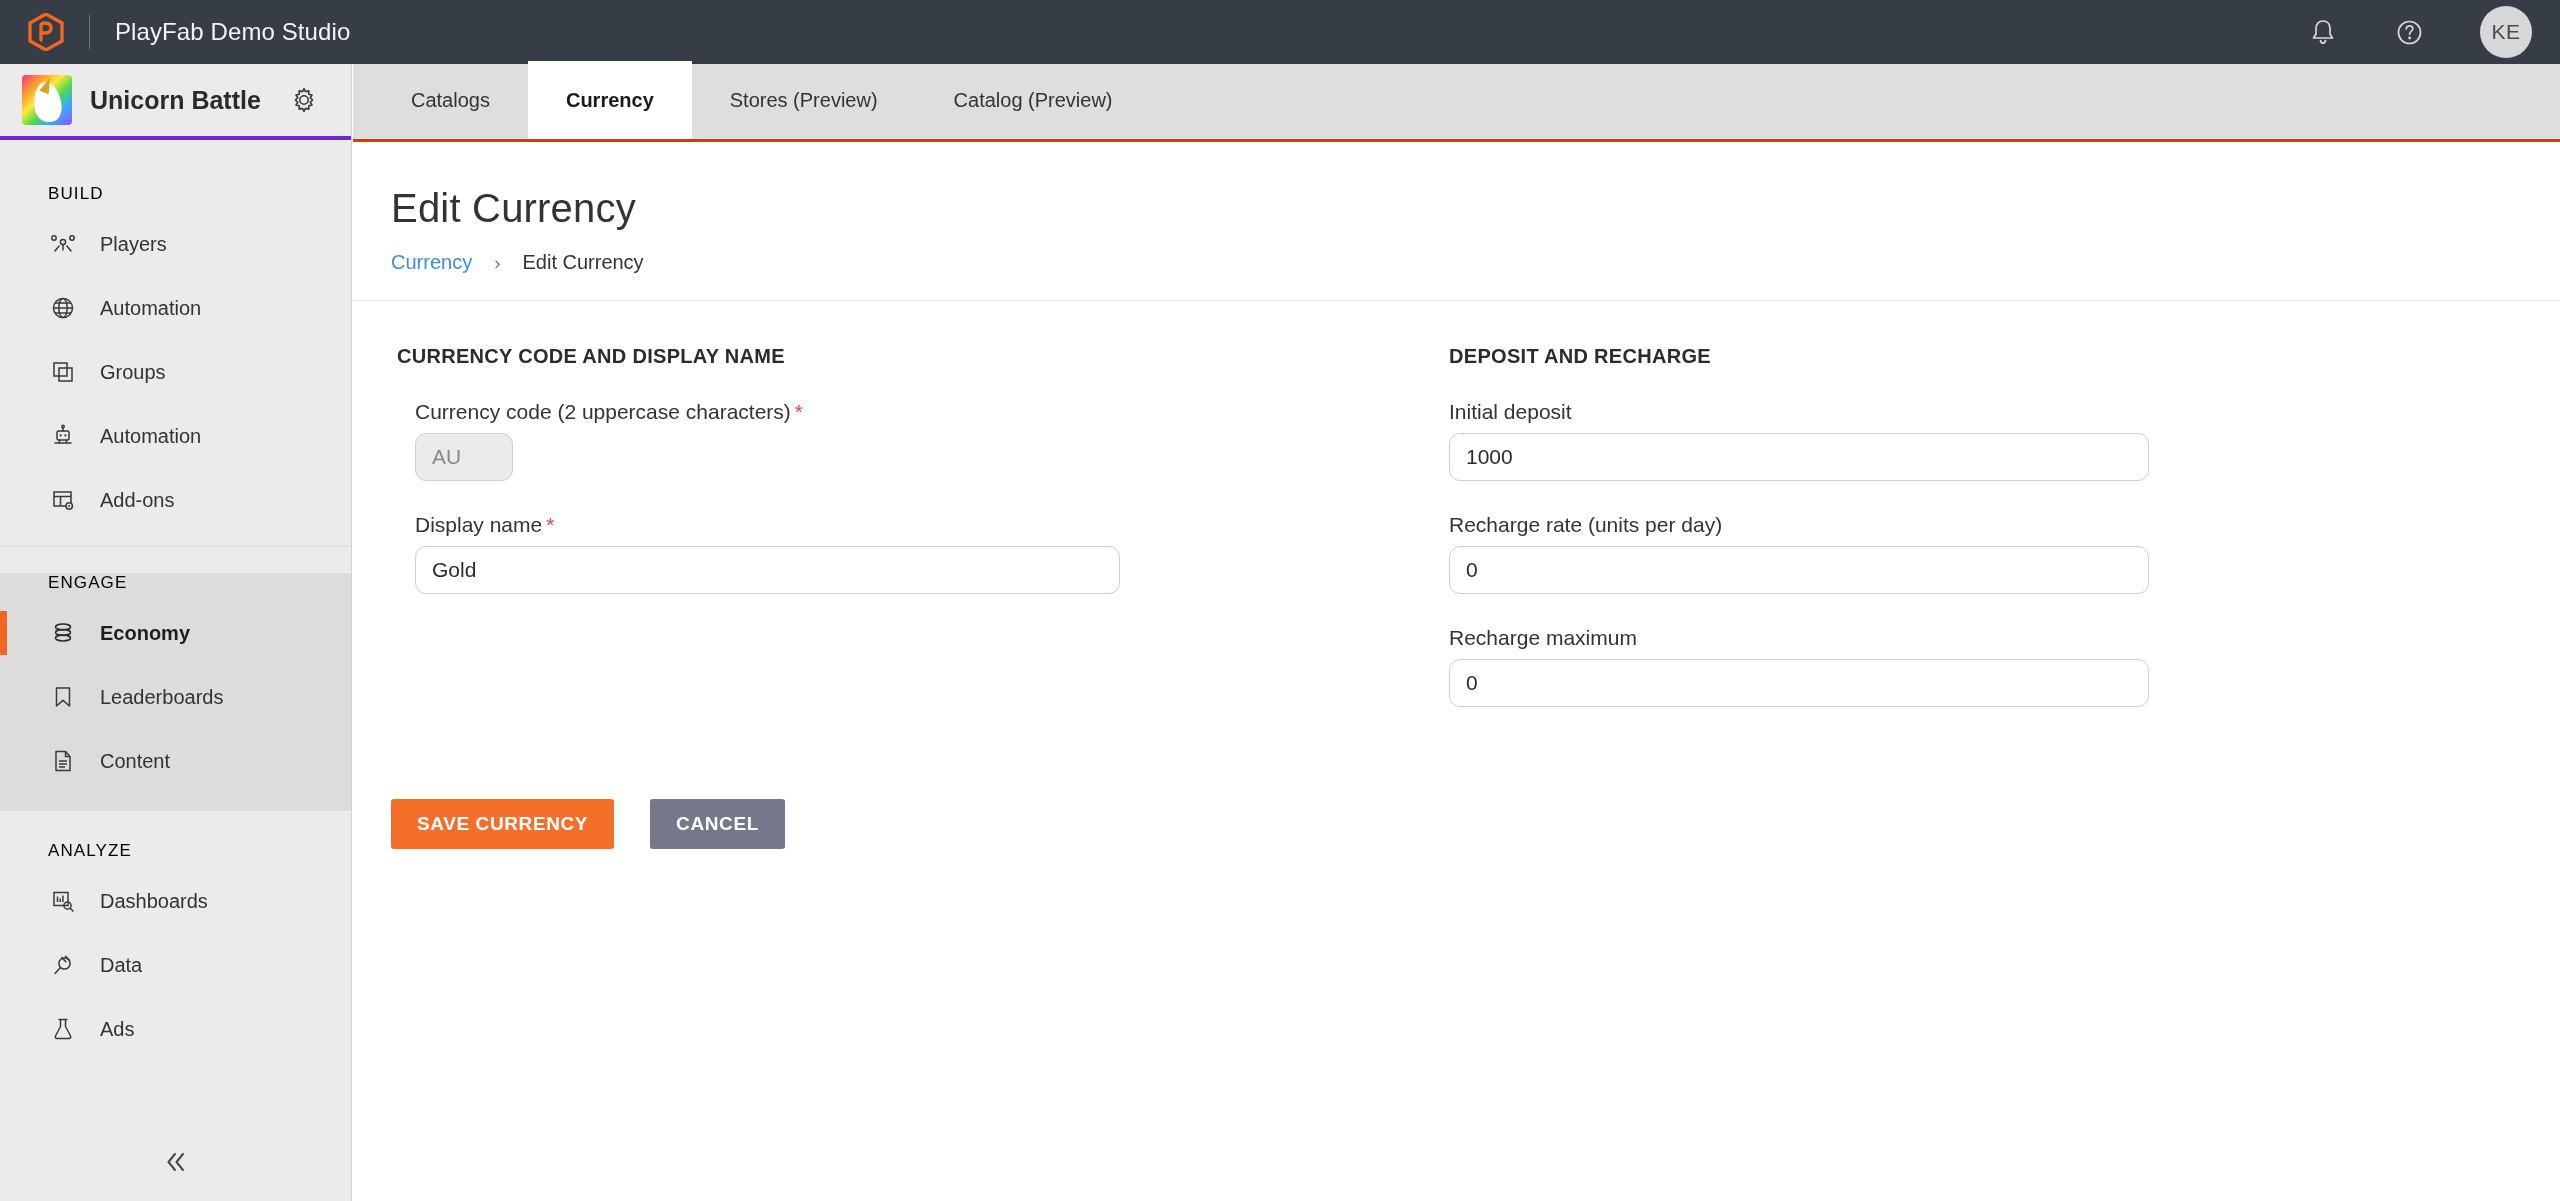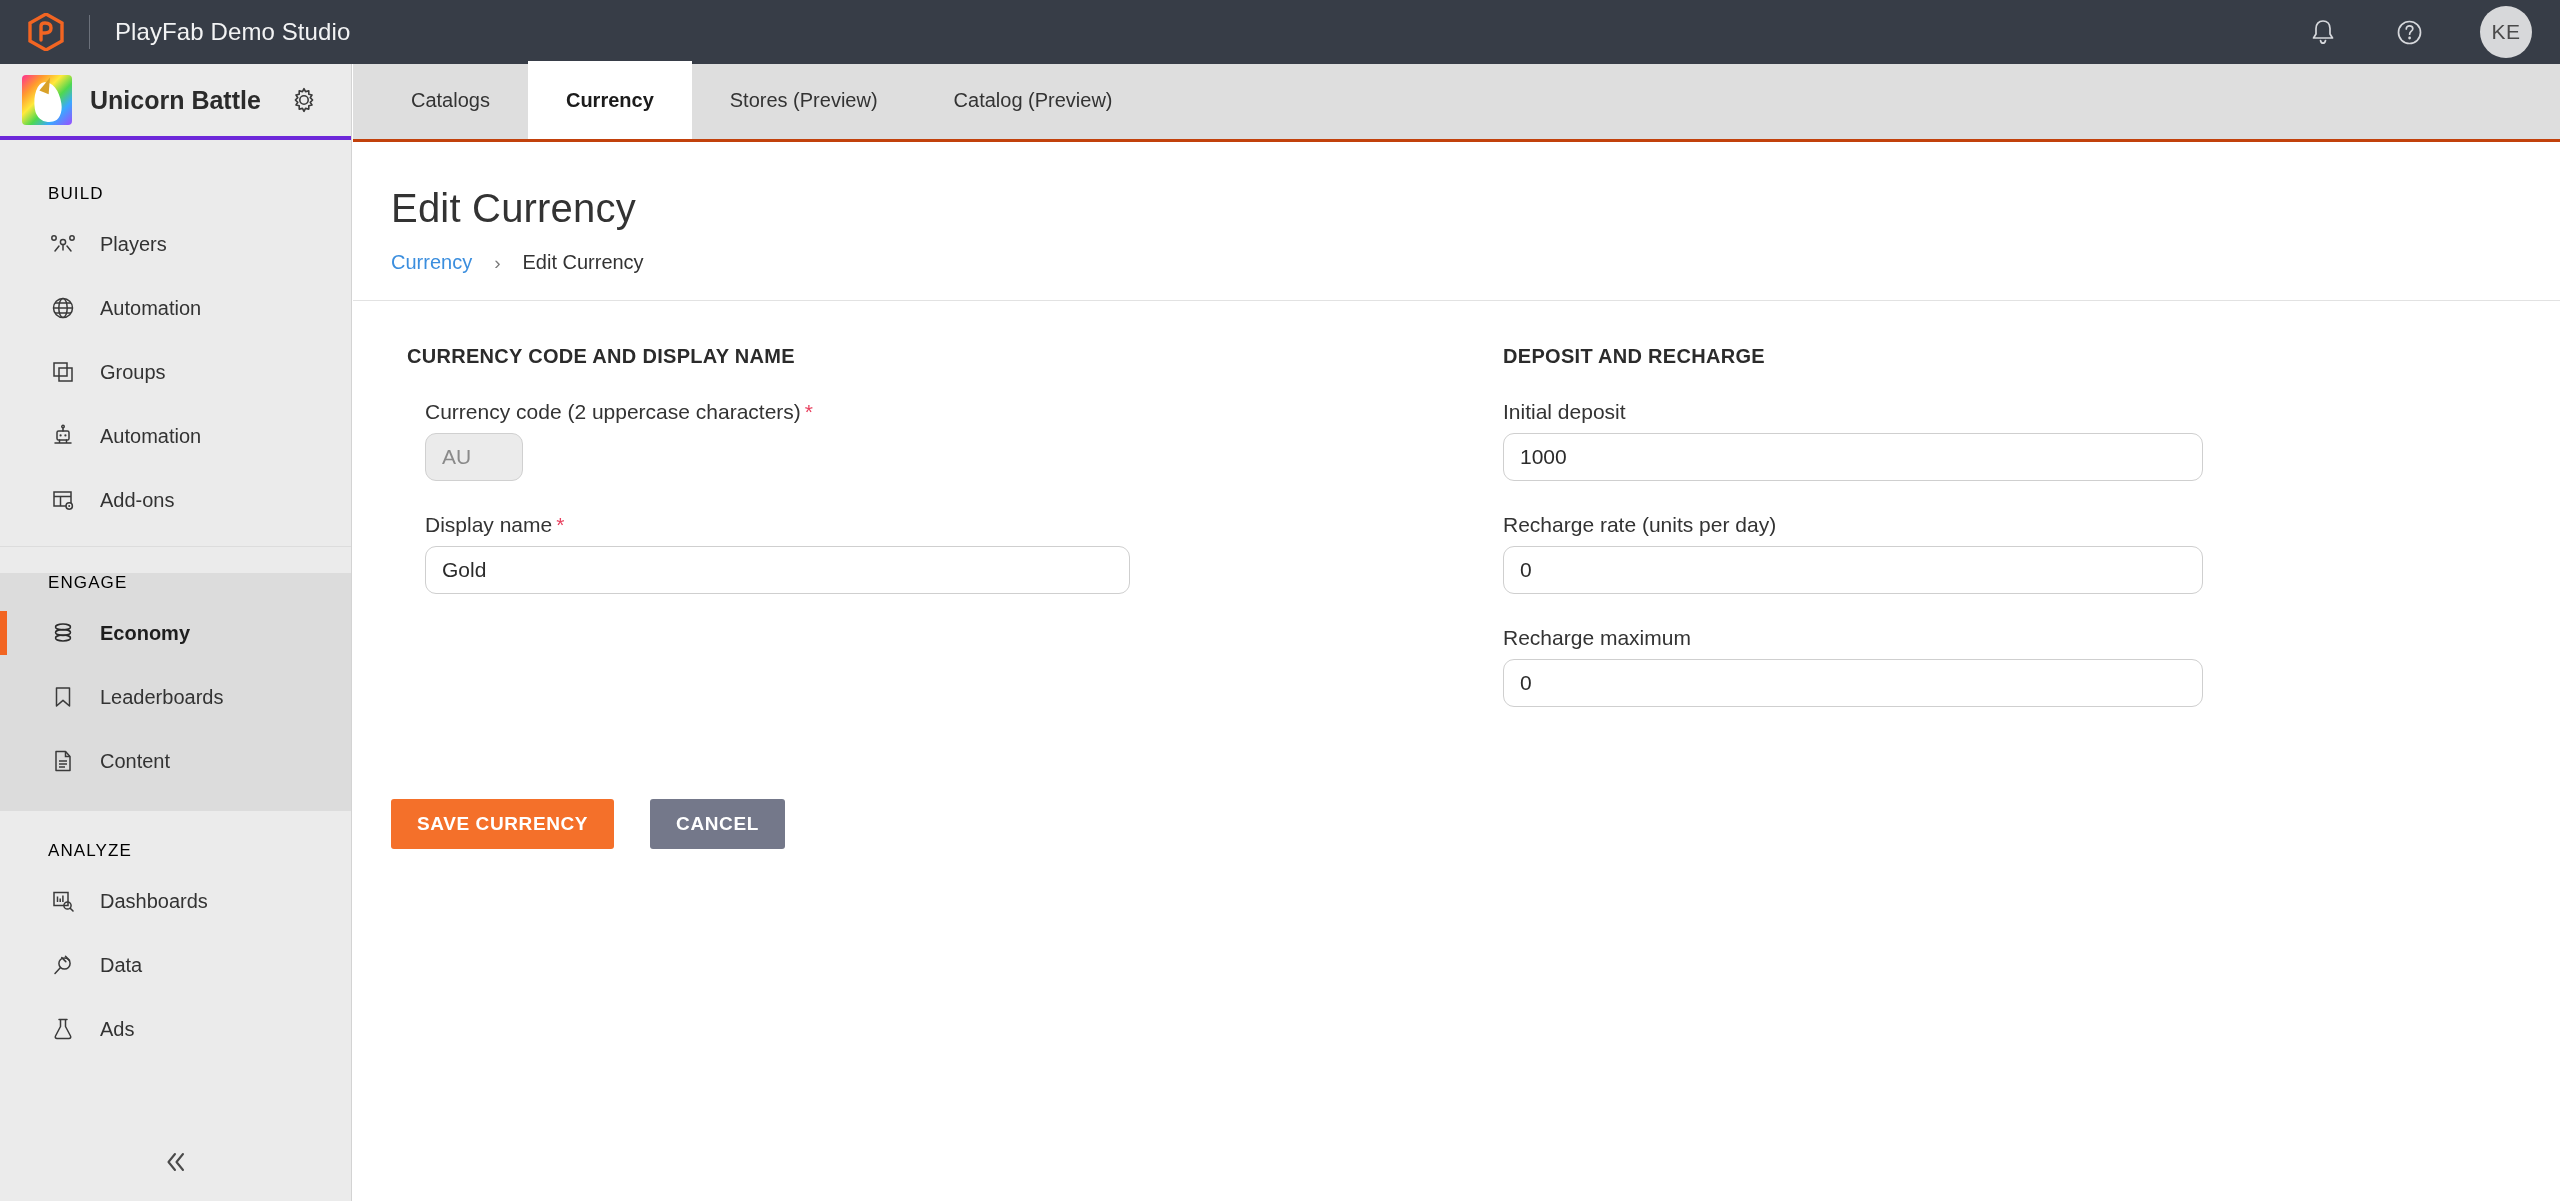--- a/index.html
+++ b/index.html
@@ -101,21 +101,21 @@
   .tab.active { background: #ffffff; font-weight: 700; color: #1b1b1b; }
 
   .page-head { padding: 44px 0 0 38px; }
   .page-title { font-size: 40px; font-weight: 300; color: #333333; letter-spacing: .2px; }
   .breadcrumb { margin-top: 20px; display: flex; align-items: center; font-size: 20px; }
   .crumb-link { color: #3b8ede; cursor: pointer; }
   .crumb-sep { margin: 0 22px; color: #7a7a7a; font-size: 19px; }
   .crumb-current { color: #333333; }
   .head-rule { margin-top: 26px; height: 1px; background: #e2e2e2; }
 
-  .form-area { display: flex; padding: 44px 0 0 16px; gap: 44px; }
+  .form-area { display: flex; padding: 44px 0 0 6px; }
   .col-left { width: 1090px; padding-left: 38px; }
   .col-right { width: 800px; }
 
   .sec-title { font-size: 20px; font-weight: 700; color: #2b2b2b; letter-spacing: .3px; }
   .field { margin-top: 32px; }
   .field-label { font-size: 21px; color: #333333; padding-left: 18px; }
   .req { color: #e8415f; margin-left: 4px; }
   .inp {
     margin-top: 9px; height: 48px; border: 1px solid #cfcfcf; background: #ffffff;
     border-radius: 11px; display: flex; align-items: center;

